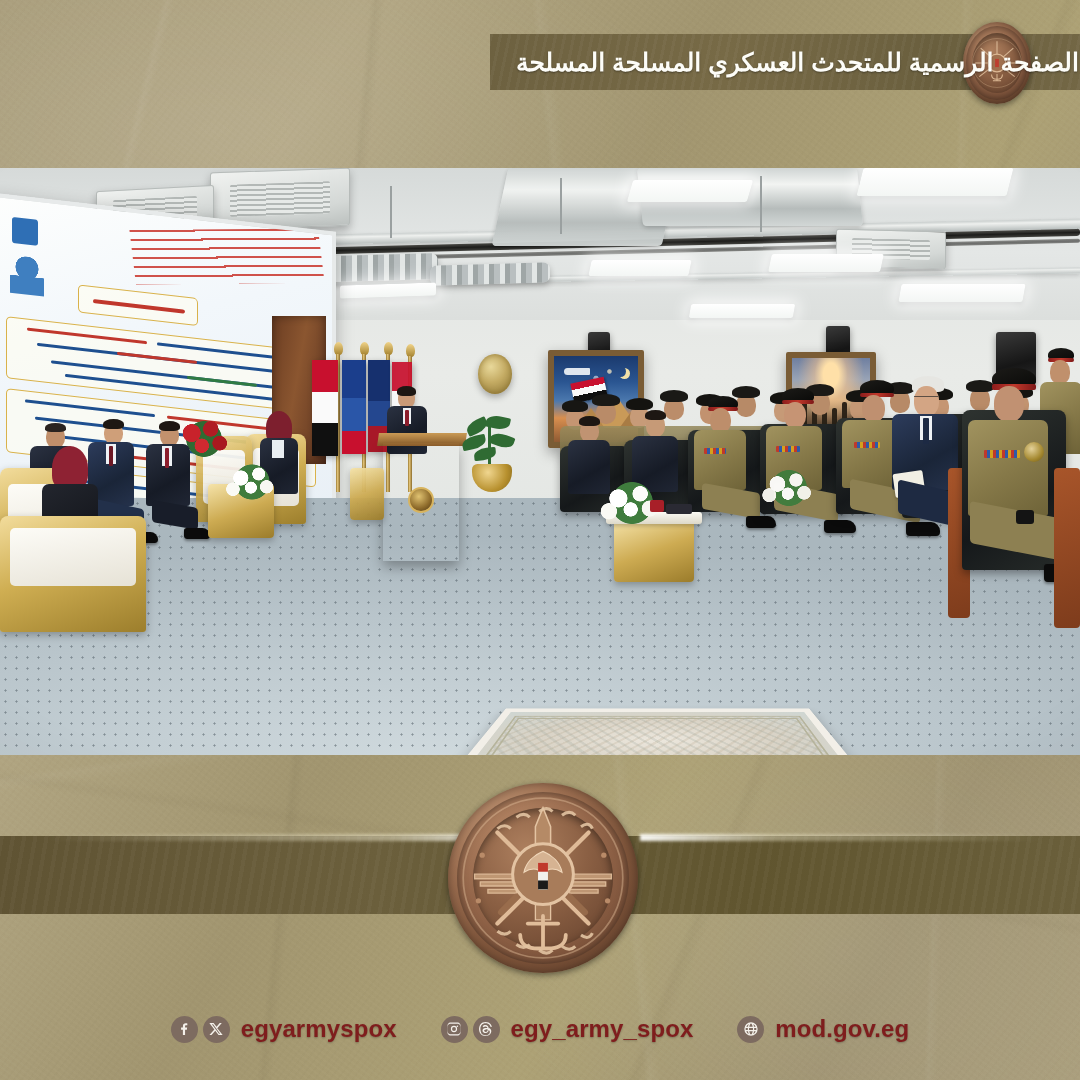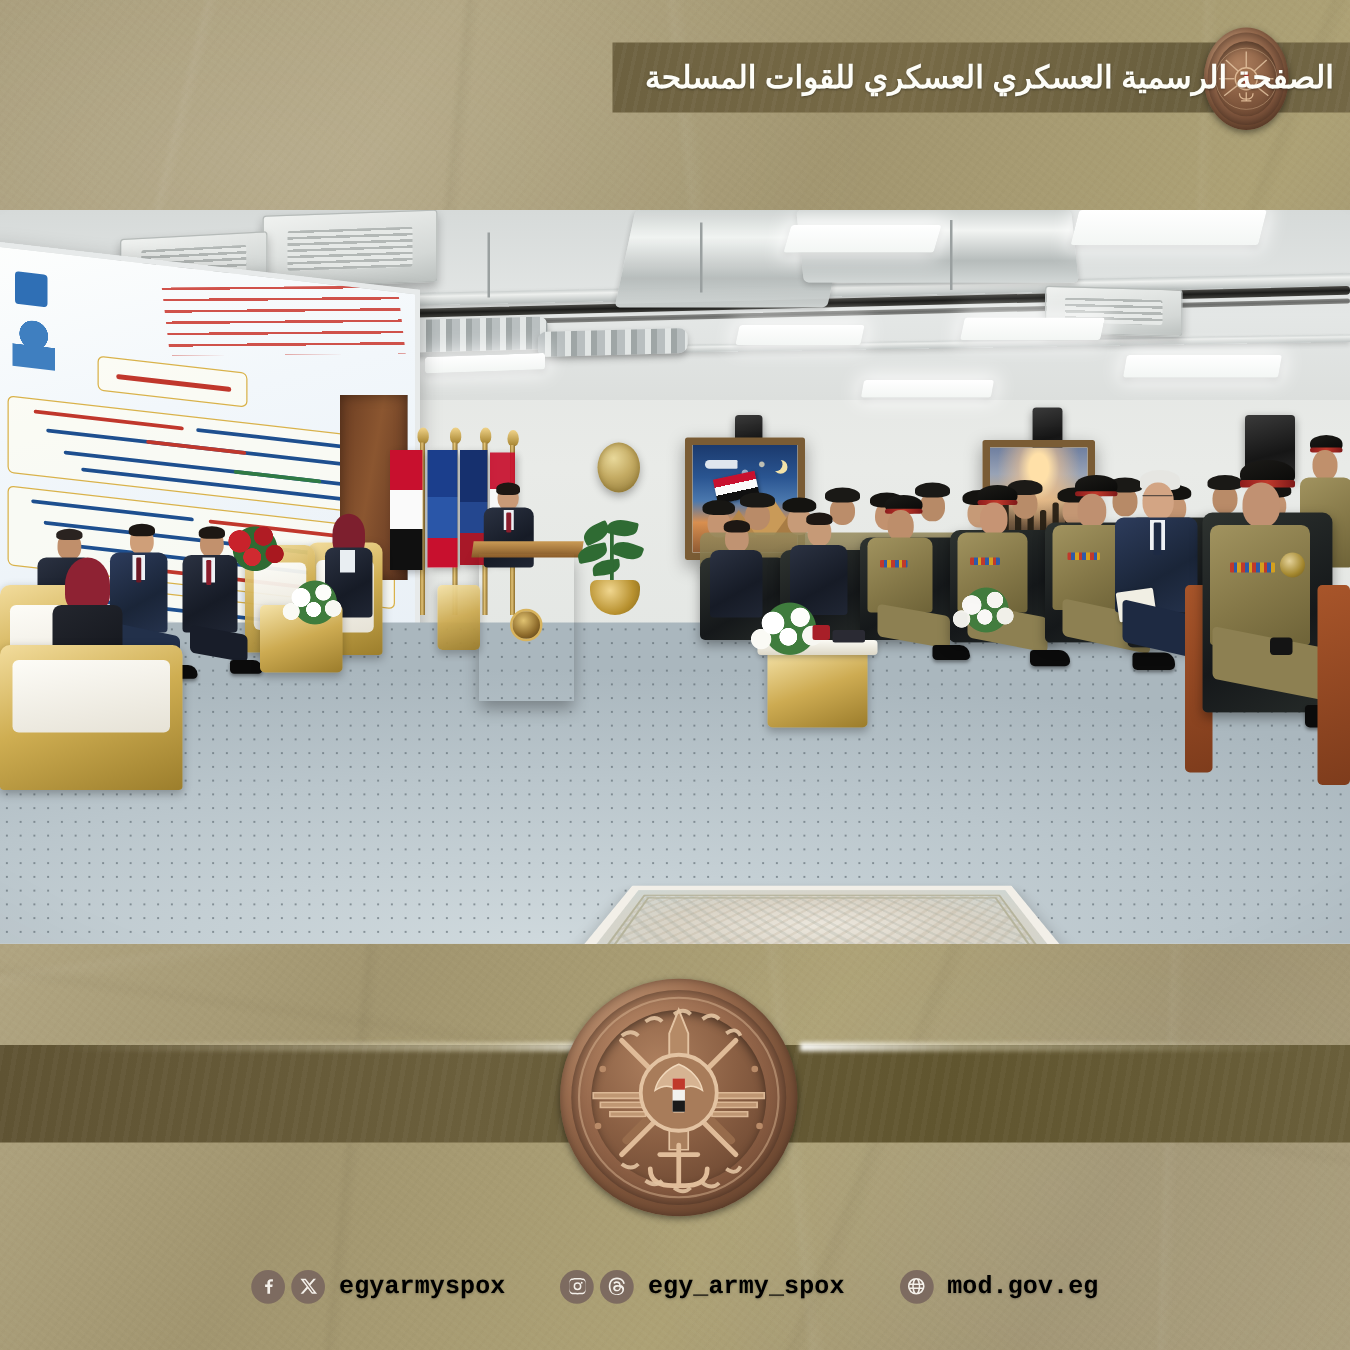--- a/index.html
+++ b/index.html
@@ -368,34 +368,34 @@
   .sgroup{ display:flex; align-items:center; }
   .sgroup + .sgroup{ margin-left:44px; }
   .sicon{
     width:27px; height:27px; border-radius:50%;
     background:#7d6b60;
     display:flex; align-items:center; justify-content:center;
     margin-right:5px; flex:0 0 auto;
   }
   .sicon svg{ width:16px; height:16px; fill:#f4f0ea; }
   .shandle{
-    color:#000000; font-size:20px; font-weight:600; margin-left:6px;
-    letter-spacing:.1px; text-shadow:0 1px 2px rgba(0,0,0,.25);font-family:Liberation Mono, monospace;
+    color:#7f1d1d; font-size:24px; font-weight:600; margin-left:6px;
+    letter-spacing:.1px; text-shadow:0 1px 2px rgba(0,0,0,.25);
   }
 </style>
 </head>
 <body>
 
 <div id="page">
   <div class="paperfold"></div>
   <div class="grain"></div>
 </div>
 
 <div id="header-banner">
-  <div id="header-title">الصفحة الرسمية العسكري العسكري للقوات المسلحة</div>
+  <div id="header-title">الصفحة الرسمية للمتحدث العسكري المسلحة المسلحة</div>
 </div>
 
 <div id="header-emblem" class="emblem">
   <div class="rim"></div>
   <div class="rim2"></div>
   <div class="field"></div>
   <svg viewBox="0 0 100 100">
     <g stroke="#e3c4a2" stroke-width="1.6" fill="none" opacity=".85">
       <line x1="50" y1="18" x2="50" y2="40"></line>
       <line x1="26" y1="28" x2="44" y2="44"></line>

